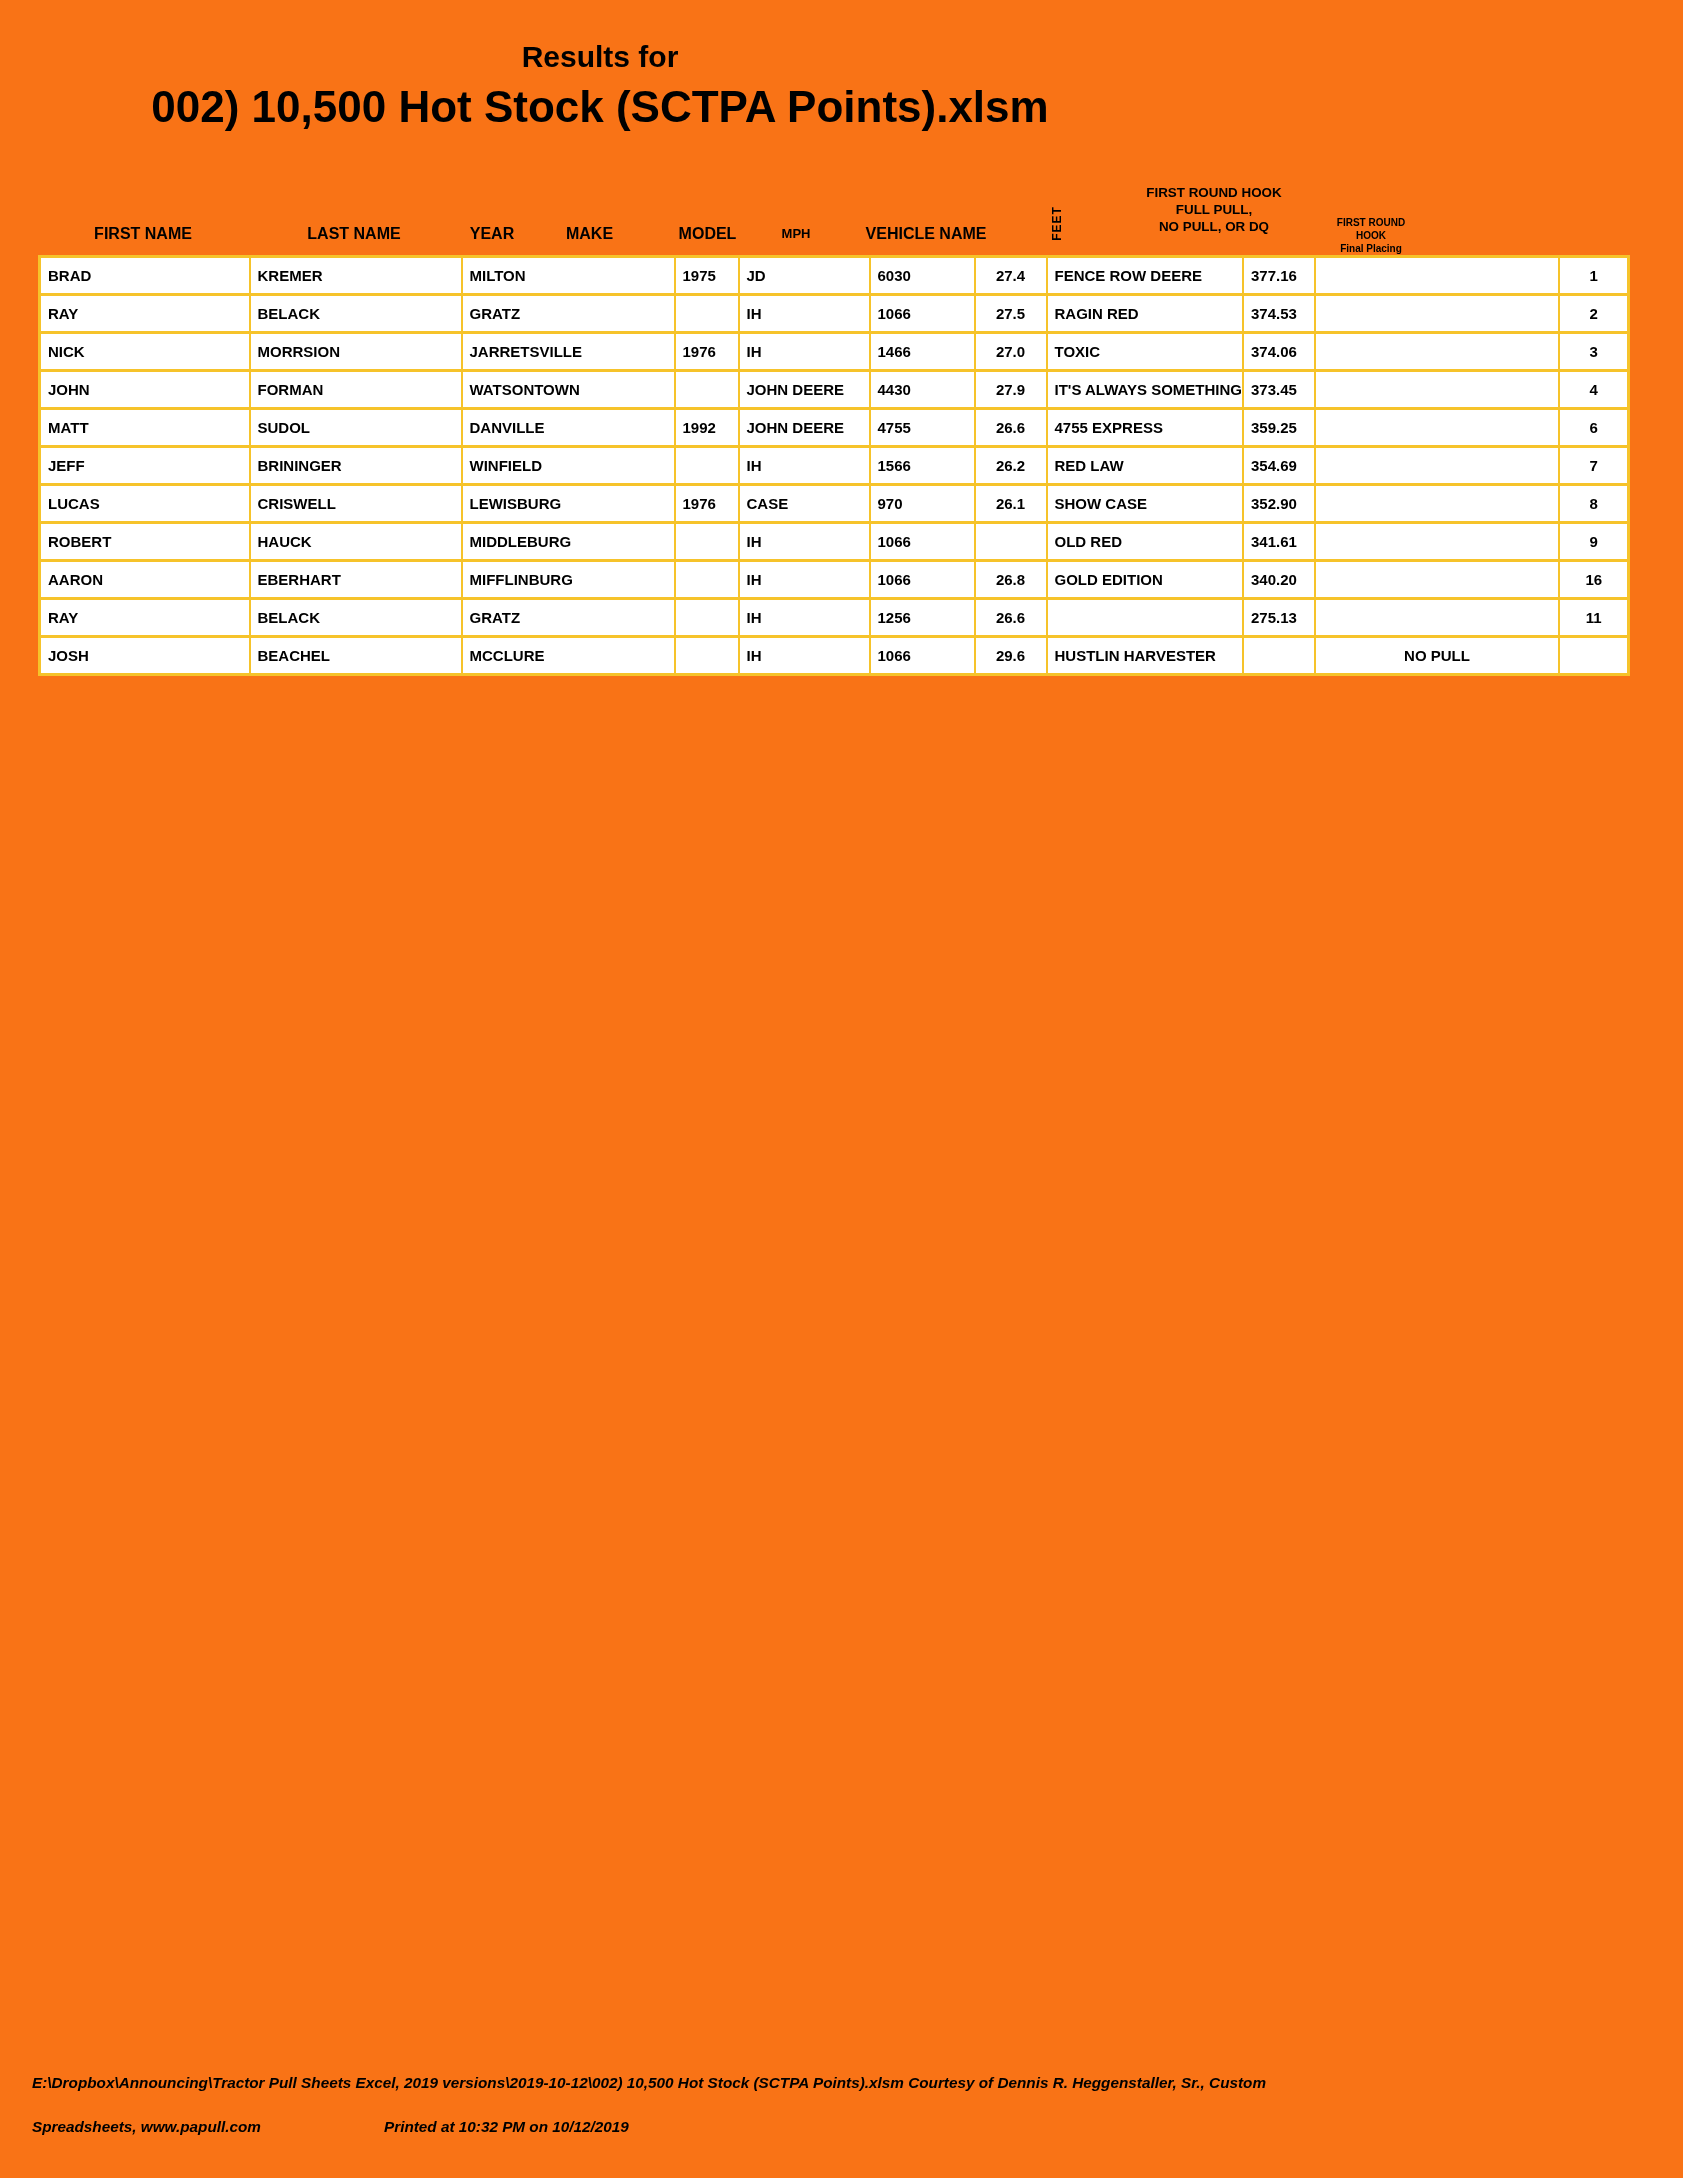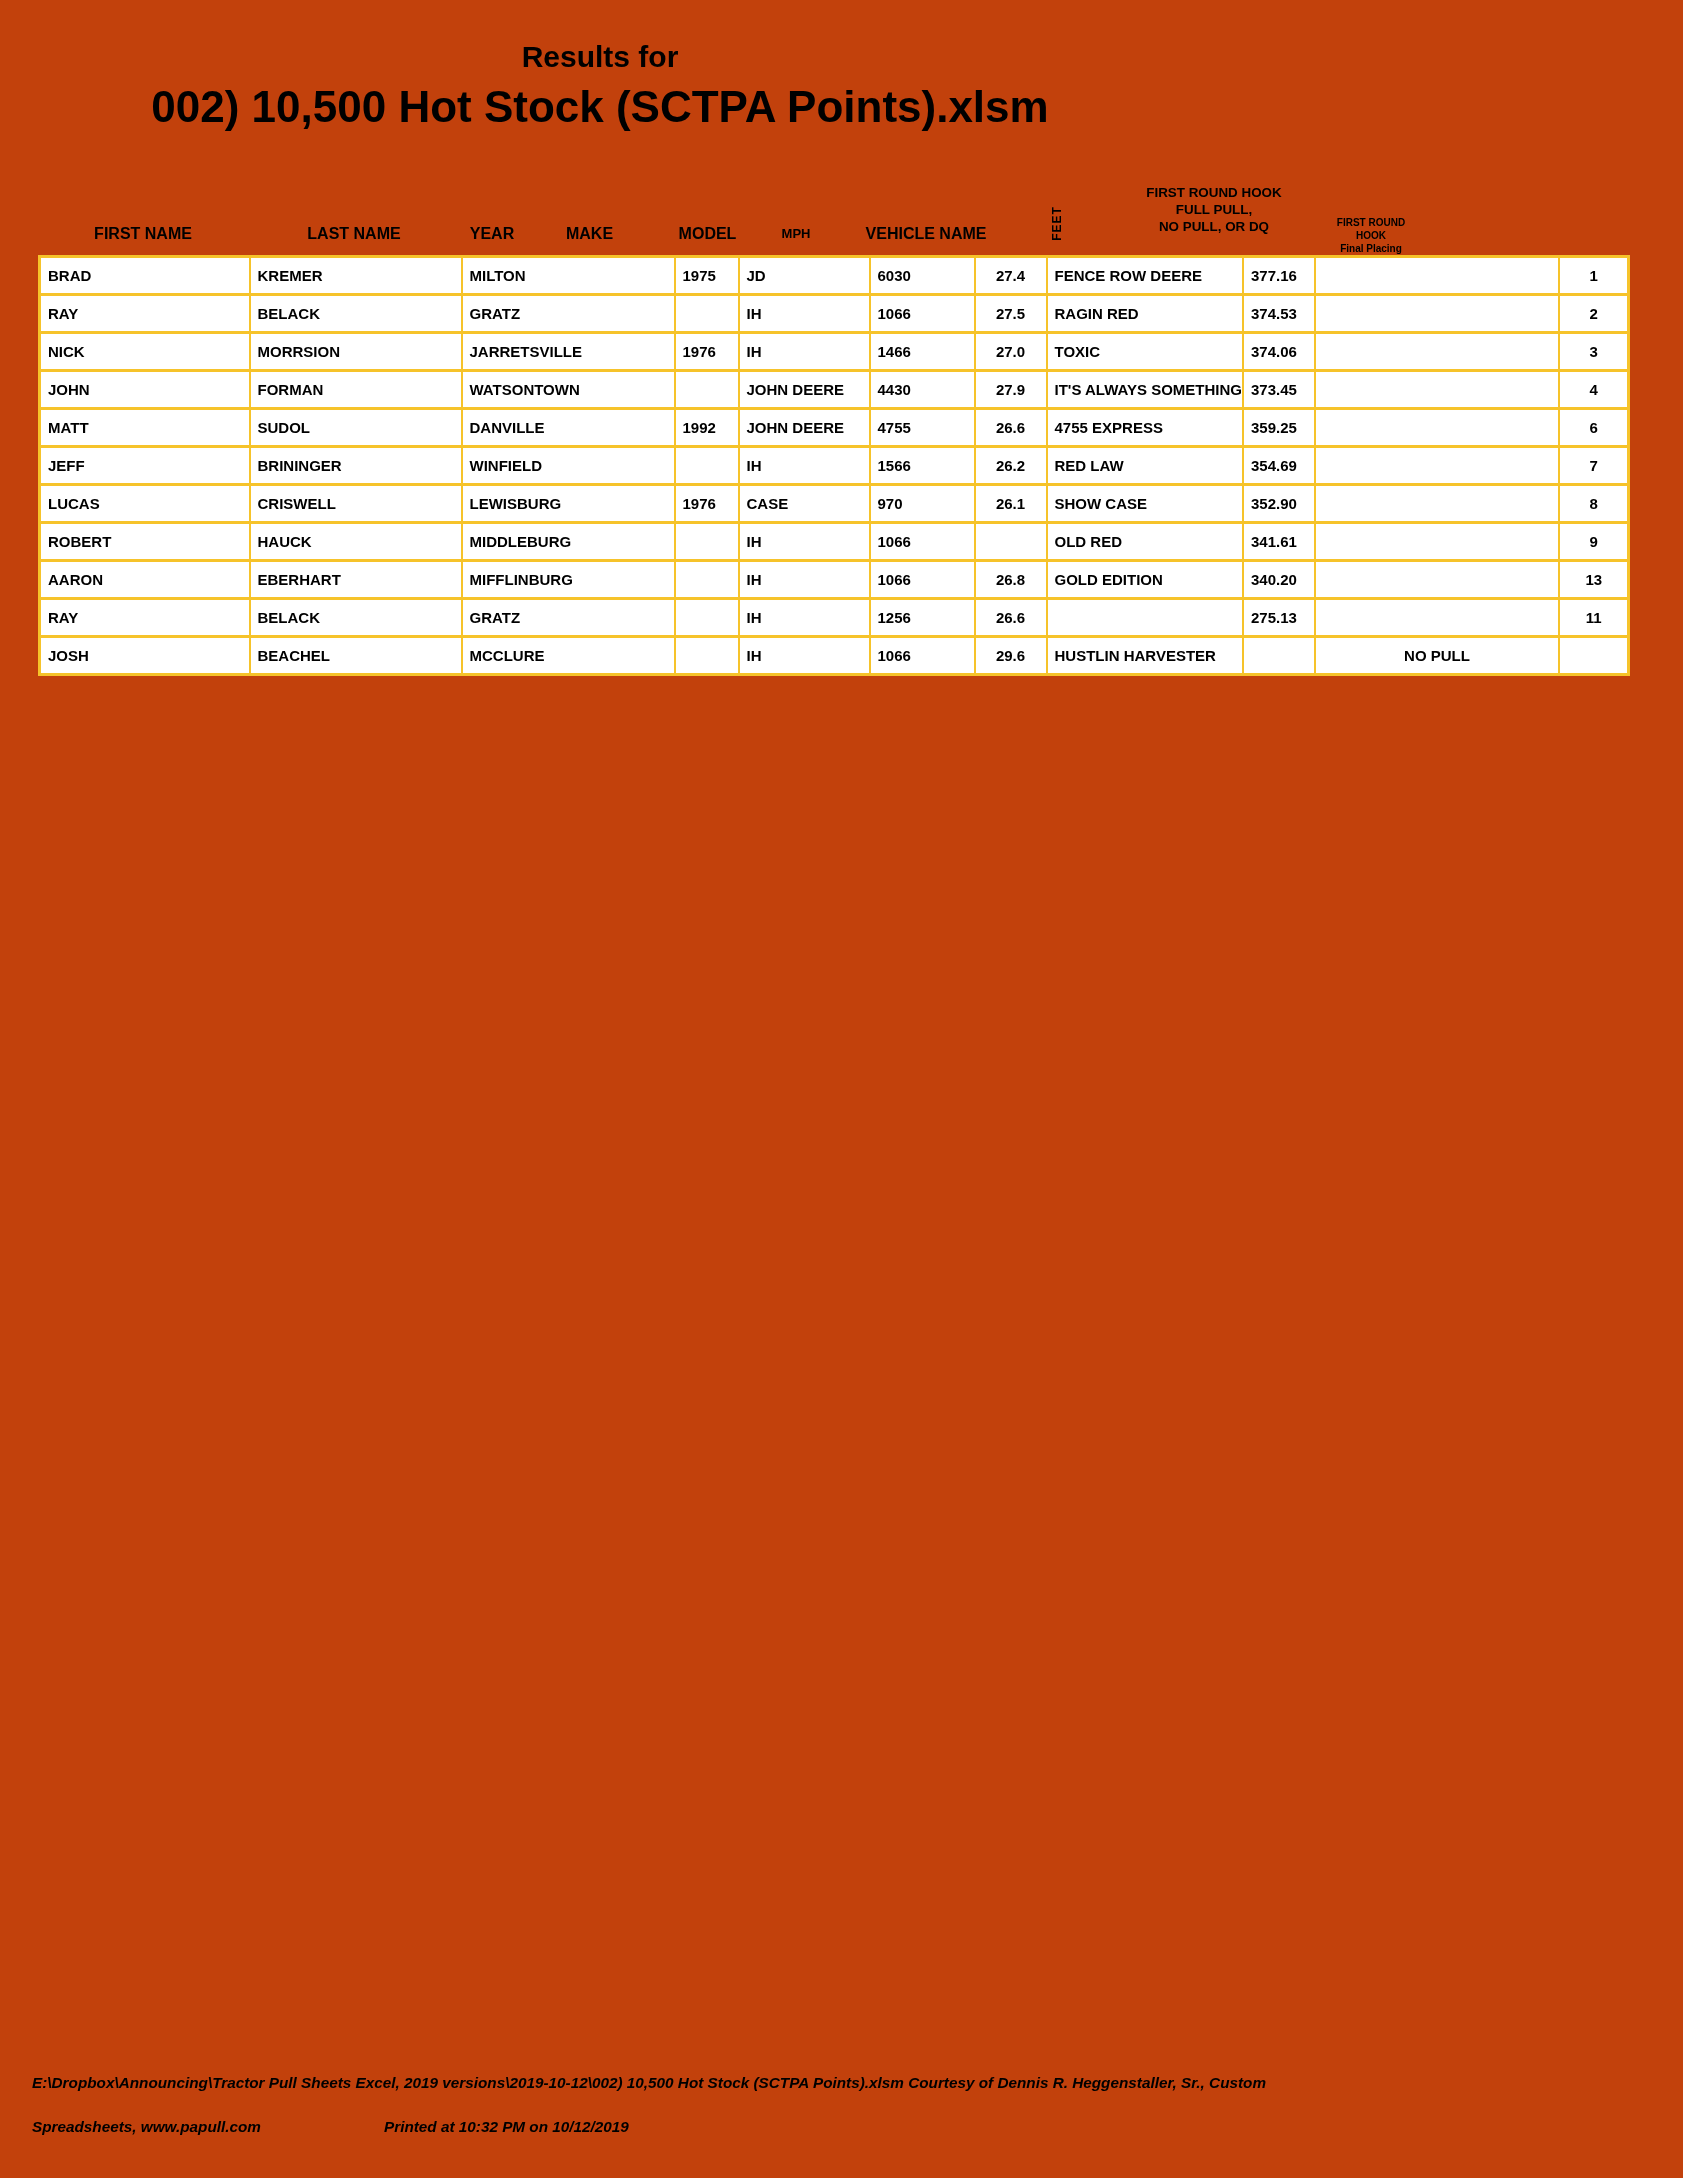--- a/index.html
+++ b/index.html
@@ -1,19 +1,19 @@
 <!DOCTYPE html>
 <html><head>
 <meta charset="utf-8">
 <style>
   * { margin:0; padding:0; box-sizing:border-box; }
   html,body { background:#ffffff; }
   body { font-family:"Liberation Sans", sans-serif; }
   .sheet {
-    position:relative; width:1683px; height:2178px; background:#c2410c; overflow:hidden;
+    position:relative; width:1683px; height:2178px; background:#f97316; overflow:hidden;
     --grid:#F6C32A;
   }
 
   
   .title-wrap { position:absolute; left:0; top:40px; width:1200px; text-align:center; }
   .title-line1 { font-size:30px; font-weight:bold; color:#000; }
   .title-line2 { font-size:44px; font-weight:bold; color:#000; margin-top:8px; }
 
   
   .col-headers { position:absolute; left:38px; top:186px; width:1581px; height:69px; display:flex; }
@@ -227,21 +227,21 @@
           <td class="c-first-name">AARON</td>
           <td class="c-last-name">EBERHART</td>
           <td class="c-city">MIFFLINBURG</td>
           <td class="c-year"></td>
           <td class="c-make">IH</td>
           <td class="c-model">1066</td>
           <td class="c-mph">26.8</td>
           <td class="c-vehicle-name">GOLD EDITION</td>
           <td class="c-feet">340.20</td>
           <td class="c-hook"></td>
-          <td class="c-placing">13</td>
+          <td class="c-placing">16</td>
         </tr>
         <tr>
           <td class="c-first-name">RAY</td>
           <td class="c-last-name">BELACK</td>
           <td class="c-city">GRATZ</td>
           <td class="c-year"></td>
           <td class="c-make">IH</td>
           <td class="c-model">1256</td>
           <td class="c-mph">26.6</td>
           <td class="c-vehicle-name"></td>

